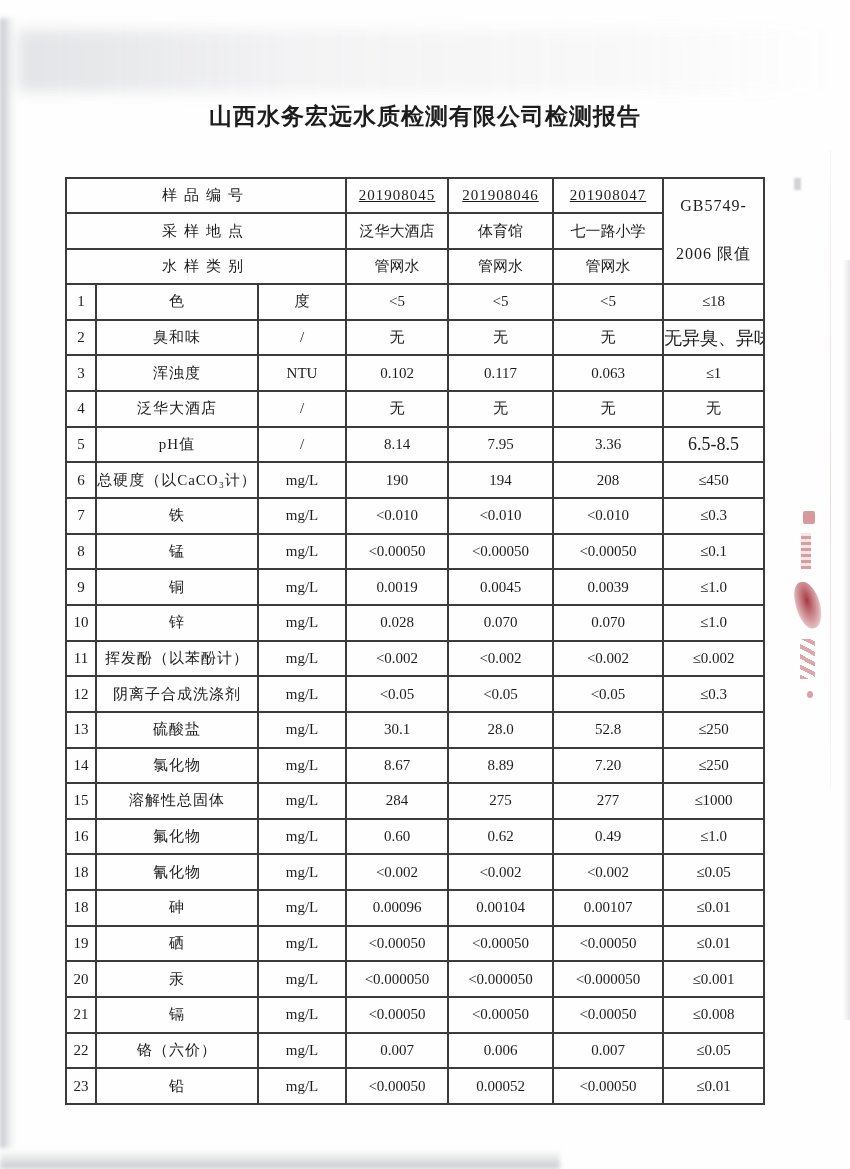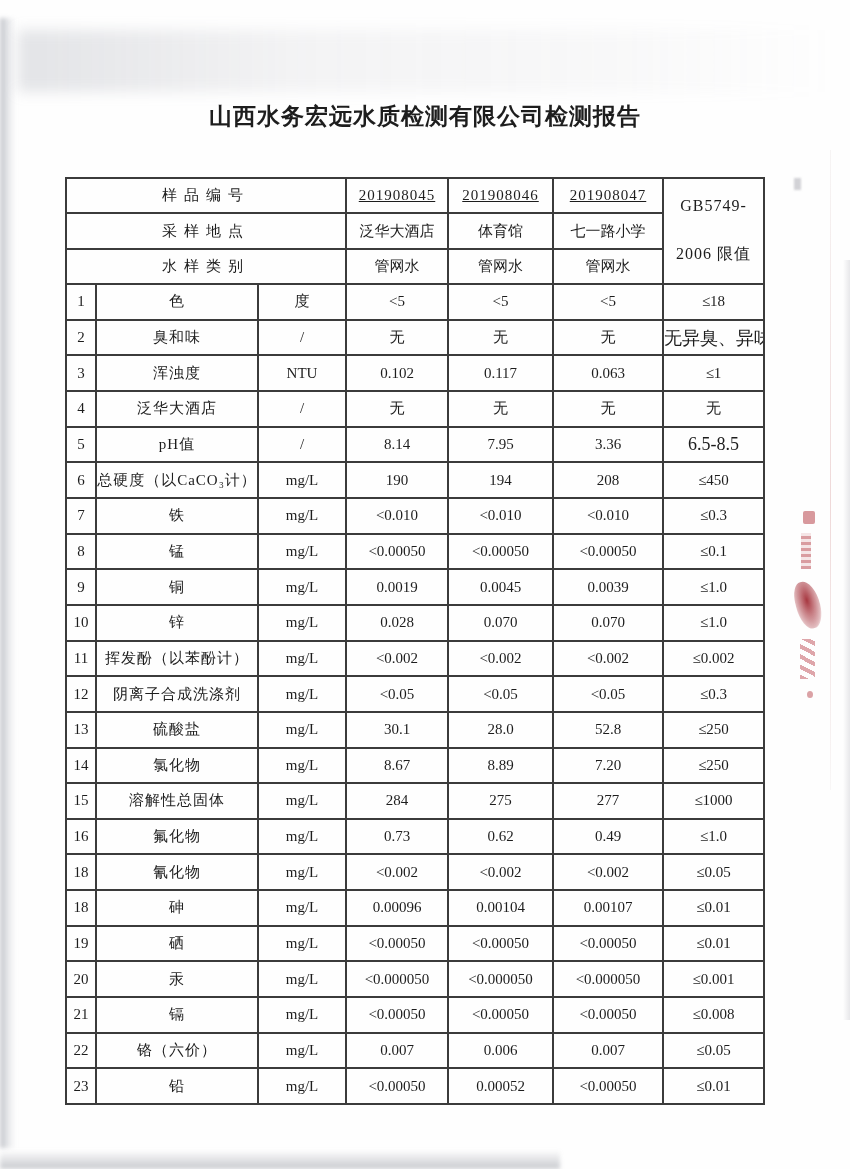--- a/index.html
+++ b/index.html
@@ -276,21 +276,21 @@
           <td class="c-unit">mg/L</td>
           <td class="c-v1">284</td>
           <td class="c-v2">275</td>
           <td class="c-v3">277</td>
           <td class="c-limit">≤1000</td>
         </tr>
         <tr>
           <td class="c-no">16</td>
           <td class="c-name">氟化物</td>
           <td class="c-unit">mg/L</td>
-          <td class="c-v1">0.73</td>
+          <td class="c-v1">0.60</td>
           <td class="c-v2">0.62</td>
           <td class="c-v3">0.49</td>
           <td class="c-limit">≤1.0</td>
         </tr>
         <tr>
           <td class="c-no">18</td>
           <td class="c-name">氰化物</td>
           <td class="c-unit">mg/L</td>
           <td class="c-v1">&lt;0.002</td>
           <td class="c-v2">&lt;0.002</td>

